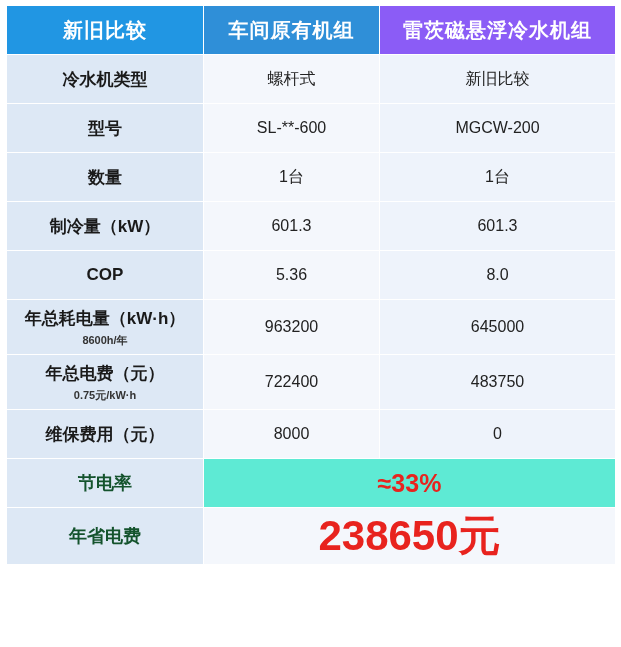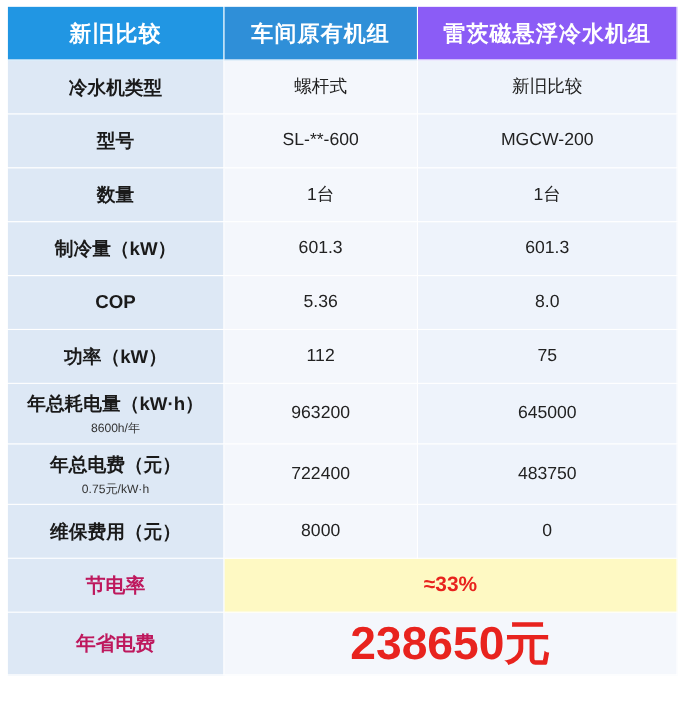--- a/index.html
+++ b/index.html
@@ -60,41 +60,41 @@
     font-size: 16px;
     color: #222222;
     margin-left: 48px;
   }
   .row .val.alt {
     background: #eef3fb;
   }
   .label .sub {
     display: block;
     font-size: 11px;
-    font-weight: normal;
+    font-weight: bold;
     color: #333333;
     margin-top: 3px;
   }
   .tall td { height: 54px; }
 
   
   .hl td {
     height: 48px;
     background: #dde8f5;
   }
   .hl .label {
-    color: #be185d;
+    color: #14532d;
     font-size: 18px;
     font-weight: bold;
   }
   .hl .big {
-    background: #fef9c3;
+    background: #5eead4;
     color: #e8231e;
     font-weight: bold;
-    font-size: 19px;
+    font-size: 25px;
   }
   .hl .bigger {
     background: #f4f7fc;
     color: #e8231e;
     font-weight: bold;
     font-size: 42px;
   }
   .spanned { border-left: 1px solid #ffffff; }
 </style>
 </head>
@@ -137,25 +137,20 @@
         <td class="val">601.3</td>
         <td class="val alt">601.3</td>
       </tr>
 
       <tr class="row">
         <td class="label">COP</td>
         <td class="val">5.36</td>
         <td class="val alt">8.0</td>
       </tr>
 
-      <tr class="row">
-        <td class="label">功率（kW）</td>
-        <td class="val">112</td>
-        <td class="val alt">75</td>
-      </tr>
 
       <tr class="row tall">
         <td class="label">
           <span>年总耗电量（kW·h）</span>
           <span class="sub">8600h/年</span>
         </td>
         <td class="val">963200</td>
         <td class="val alt">645000</td>
       </tr>
 

